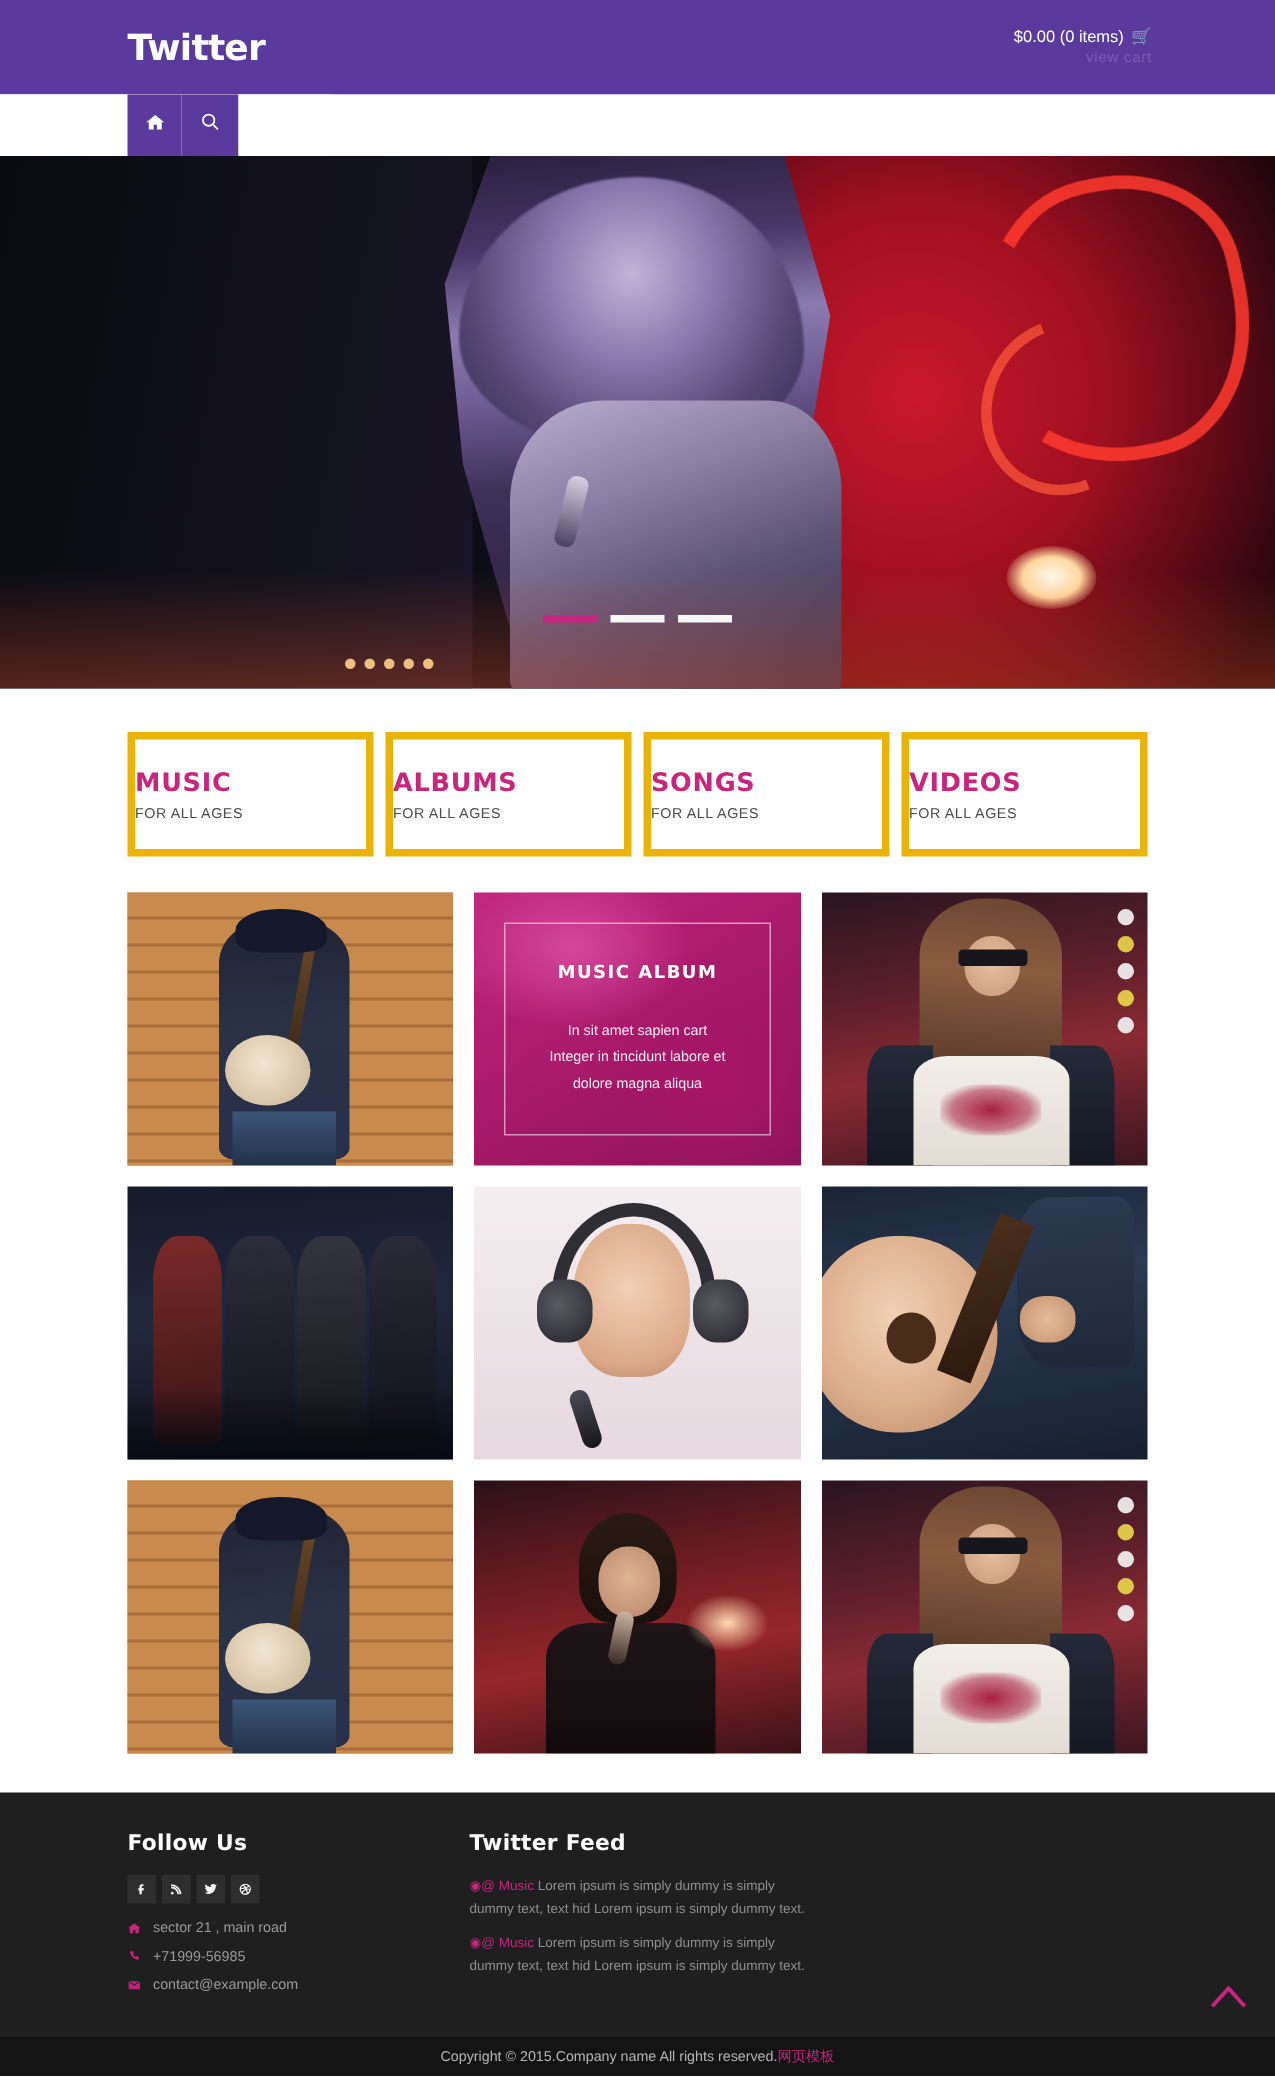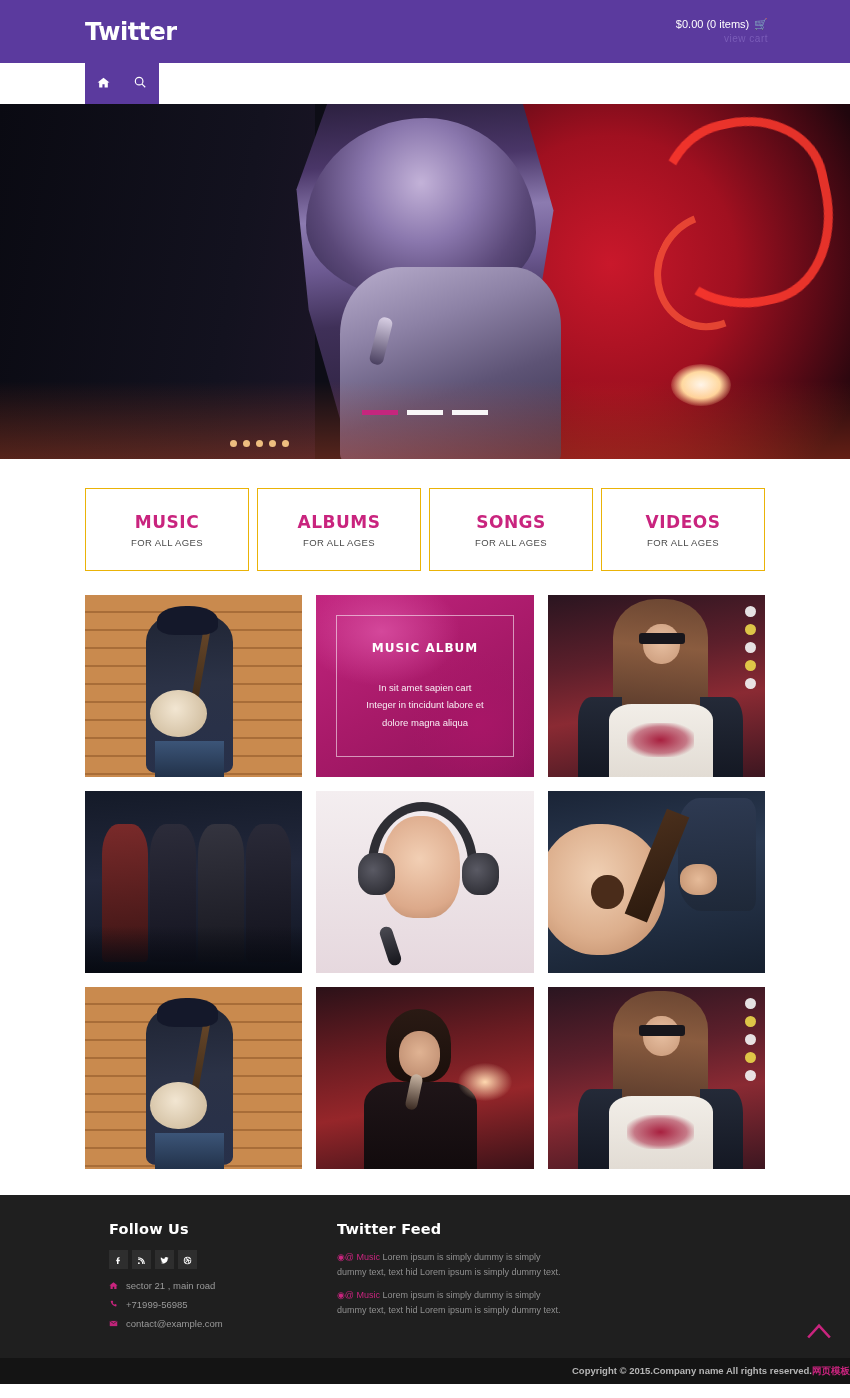--- a/index.html
+++ b/index.html
@@ -173,24 +173,24 @@
   }
   .slider-dot.active { background: #c9247e; }
 
   
   .cats {
     display: flex; gap: 8px;
     padding: 29px 85px 0 85px;
   }
   .cat-box {
     flex: 1;
-    border: 1px solid #eab308;
+    border: 5px solid #eab308;
     height: 83px;
     display: flex; flex-direction: column;
-    align-items: center; justify-content: center;
+    align-items: flex-start; justify-content: center;
     cursor: pointer;
     background: #fff;
   }
   .cat-title {
     color: #c9247e;
     font-size: 17px;
     font-weight: bold;
     letter-spacing: .5px;
     font-family: "DejaVu Sans", sans-serif;
   }
@@ -407,21 +407,21 @@
   
   .footer {
     margin-top: 26px;
     background: #1f1f1f;
     height: 163px;
     padding: 26px 85px 0 85px;
     display: flex;
     gap: 0;
     position: relative;
   }
-  .fcol-follow { width: 228px; margin-left: 24px; }
+  .fcol-follow { width: 228px; }
   .fcol-twitter { width: 228px; }
   .fcol-photo { flex: 1; }
   .f-title {
     color: #ffffff;
     font-size: 14.5px;
     font-weight: bold;
     font-family: "DejaVu Sans", sans-serif;
     margin-bottom: 13px;
     letter-spacing: .2px;
   }
@@ -460,23 +460,22 @@
   .pt6 { background: linear-gradient(160deg, #3a1a12 0%, #b06a38 45%, #2a1208 100%); }
   .photo-thumb::after {
     content:''; position:absolute; left:28%; top:14%; width:44%; height:78%;
     background: radial-gradient(ellipse at 50% 30%, rgba(255,220,190,.42), rgba(0,0,0,.18) 70%);
     border-radius: 44% 44% 22% 22%;
   }
 
   .copyright-bar {
     background: #141414;
     height: 26px;
-    display: flex; align-items: center; justify-content: flex-end;
+    display: flex; align-items: center; justify-content: center;
     position: relative;
-    font-weight: bold;
   }
   .copyright-text {
     color: #b5b5b5; font-size: 9.5px;
   }
   .copyright-cn { color: #c9247e; }
   .to-top {
     position: absolute;
     right: 14px; bottom: 12px;
     width: 34px; height: 26px;
     display: flex; align-items: center; justify-content: center;

